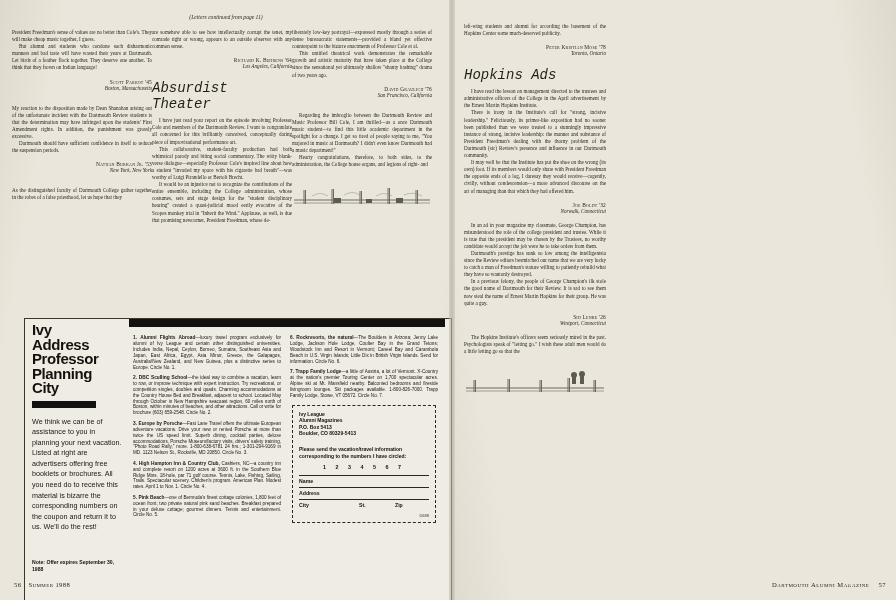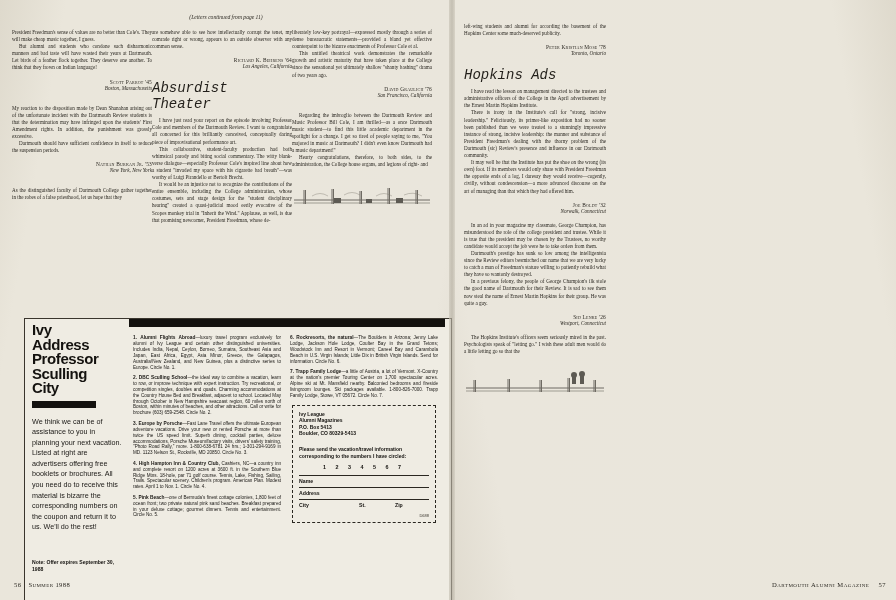--- a/index.html
+++ b/index.html
@@ -186,21 +186,21 @@
         </div>
       </div>
     </div>
 
     <div class="ivy-ad">
       <div class="ivy-left">
         <div class="ivy-title">
           <div>Ivy</div>
           <div>Address</div>
           <div>Professor</div>
-          <div>Sculling</div>
+          <div>Planning</div>
           <div>City</div>
         </div>
         <div class="ivy-rule"></div>
         <div class="ivy-blurb">We think we can be of assistance to you in planning your next vacation. Listed at right are advertisers offering free booklets or brochures. All you need do to receive this material is bizarre the corresponding numbers on the coupon and return it to us. We'll do the rest!</div>
         <div class="ivy-note">Note: Offer expires September 30, 1988</div>
       </div>
 
       <div class="ivy-right">
         <div class="ivy-topbar"></div>
         <div class="ivy-cols">

